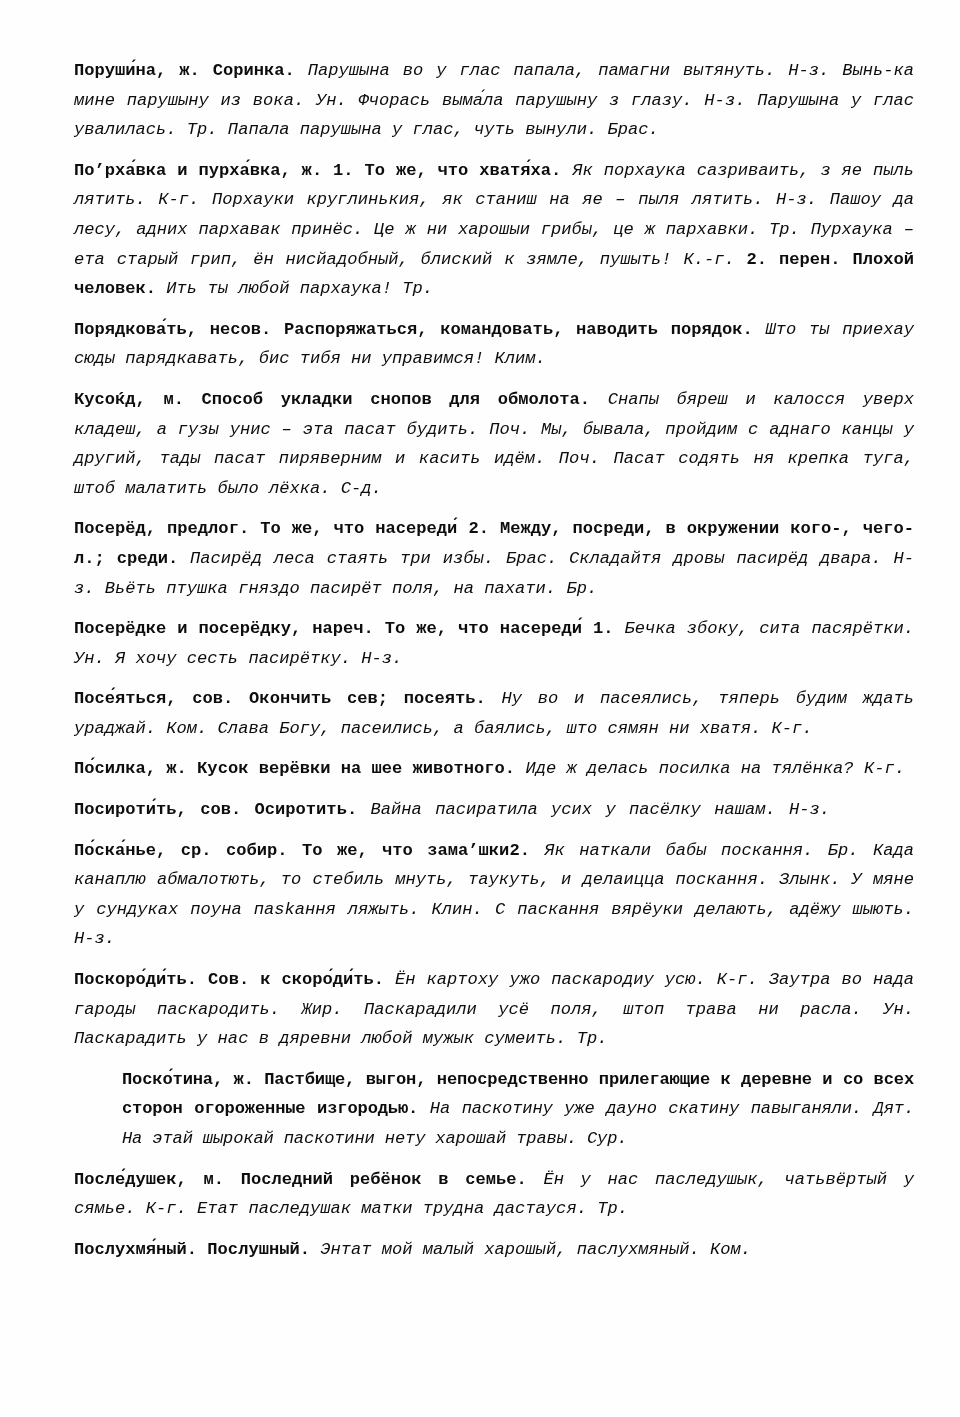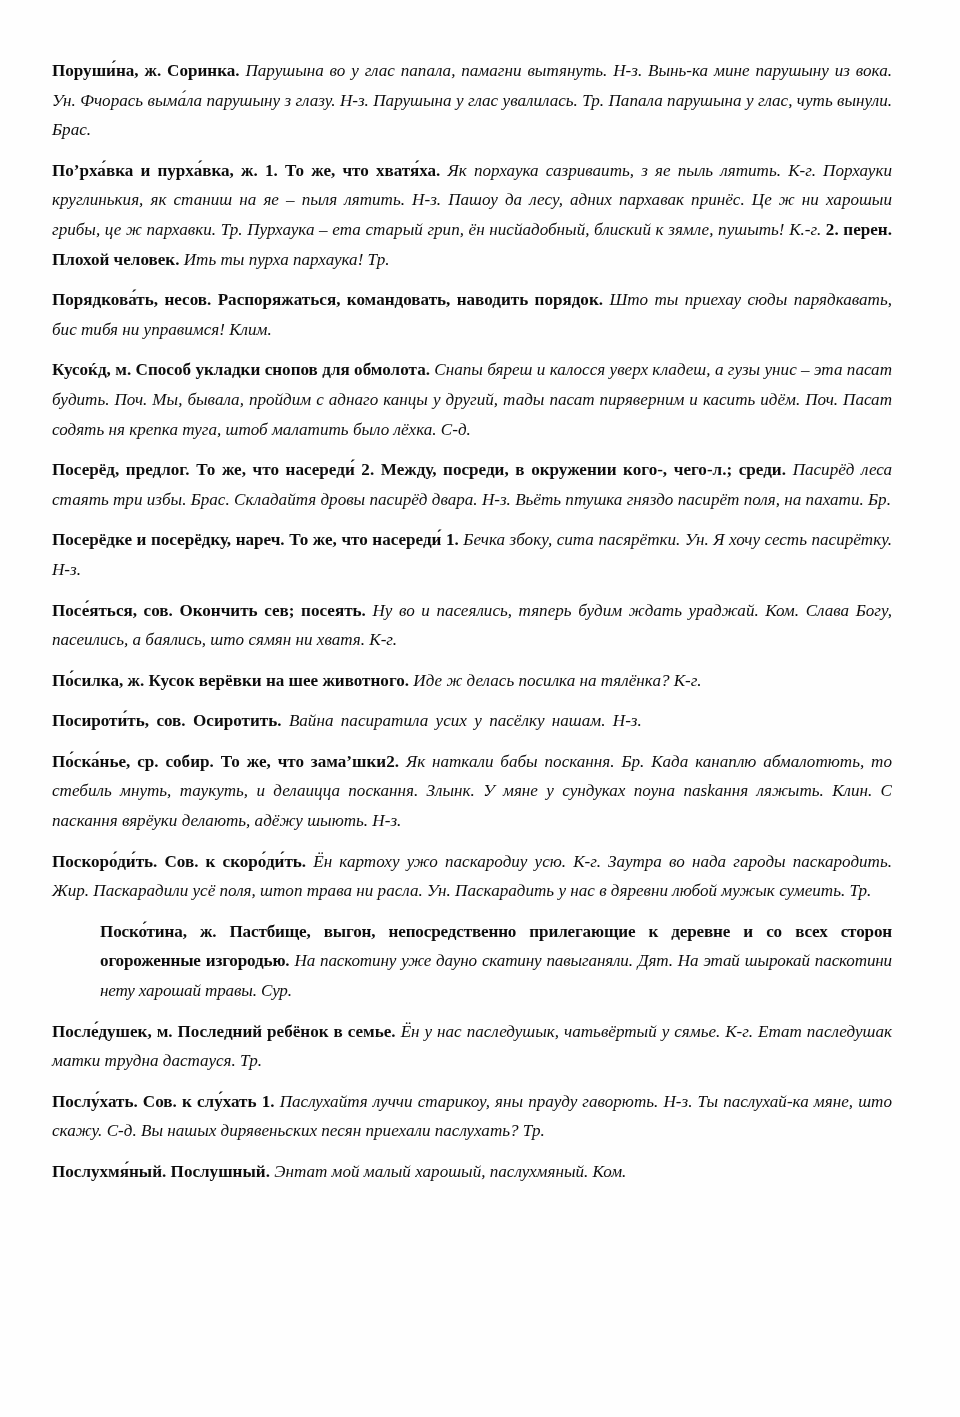--- a/index.html
+++ b/index.html
@@ -17,23 +17,24 @@
   }
   #page {
     position: absolute;
     left: 0; top: 0;
     width: 960px;
     height: 1417px;
     background: #fefefe;
   }
   #text-column {
     position: absolute;
-    left: 52px;
+    left: 74px;
     top: 56px;
     width: 840px;
+    font-family: Liberation Mono, monospace;
   }
   .entry {
     text-align: justify;
     text-justify: inter-word;
     font-size: 17.1px;
     line-height: 29.6px;
     margin: 0 0 11px 0;
     hyphens: manual;
   }
   .entry:last-of-type {
@@ -90,21 +91,21 @@
       <span class="ex">Парушына во у глас папала, памагни вытянуть. Н-з. Вынь-ка мине парушыну из вока. Ун. Фчорась выма́ла парушыну з глазу. Н-з. Парушына у глас увалилась. Тр. Папала парушына у глас, чуть вынули. Брас.</span>
     </p>
 
     <p class="entry">
       <span class="hw">По’рха́вка и пурха́вка, ж. 1.</span>
       <span class="def">То же, что хватя́ха.</span>
       <span class="ex">Як порхаука сазриваить, з яе пыль лятить. К-г. Порхауки круглинькия, як станиш на яе – пыля лятить. Н-з. Пашоу да лесу, адних пархавак принёс. Це ж ни харошыи грибы, це ж пархавки. Тр. Пурхаука – ета старый грип, ён нисйадобный, блиский к зямле, пушыть! К.-г.</span>
       <span class="num">2.</span>
       <span class="num">перен.</span>
       <span class="def">Плохой человек.</span>
-      <span class="ex">Ить ты пурха пархаука! Тр.</span>
+      <span class="ex">Ить ты любой пархаука! Тр.</span>
     </p>
 
     <p class="entry">
       <span class="hw">Порядкова́ть, несов.</span>
       <span class="def">Распоряжаться, командовать, наводить порядок.</span>
       <span class="ex">Што ты приехау сюды парядкавать, бис тибя ни управимся! Клим.</span>
     </p>
 
     <p class="entry">
       <span class="hw">Кусоќд, м.</span>
@@ -159,25 +160,20 @@
       <span class="def">Пастбище, выгон, непосредственно прилегающие к деревне и со всех сторон огороженные изгородью.</span>
       <span class="ex">На паскотину уже дауно скатину павыганяли. Дят. На этай шырокай паскотини нету харошай травы. Сур.</span>
     </p>
 
     <p class="entry">
       <span class="hw">После́душек, м.</span>
       <span class="def">Последний ребёнок в семье.</span>
       <span class="ex">Ён у нас паследушык, чатьвёртый у сямье. К-г. Етат паследушак матки трудна дастауся. Тр.</span>
     </p>
 
-    <p class="entry">
-      <span class="hw">Послу́хать. Сов. к слу́хать 1.</span>
-      <span class="def"></span>
-      <span class="ex">Паслухайтя луччи  старикоу, яны прауду гаворють. Н-з. Ты паслухай-ка мяне, што скажу. С-д. Вы нашых дирявеньских песян приехали паслухать? Тр.</span>
-    </p>
 
     <p class="entry">
       <span class="hw">Послухмя́ный. Послушный.</span>
       <span class="def"></span>
       <span class="ex">Энтат мой малый харошый, паслухмяный. Ком.</span>
     </p>
 
   </div>
 
   <div id="folio">261</div>

